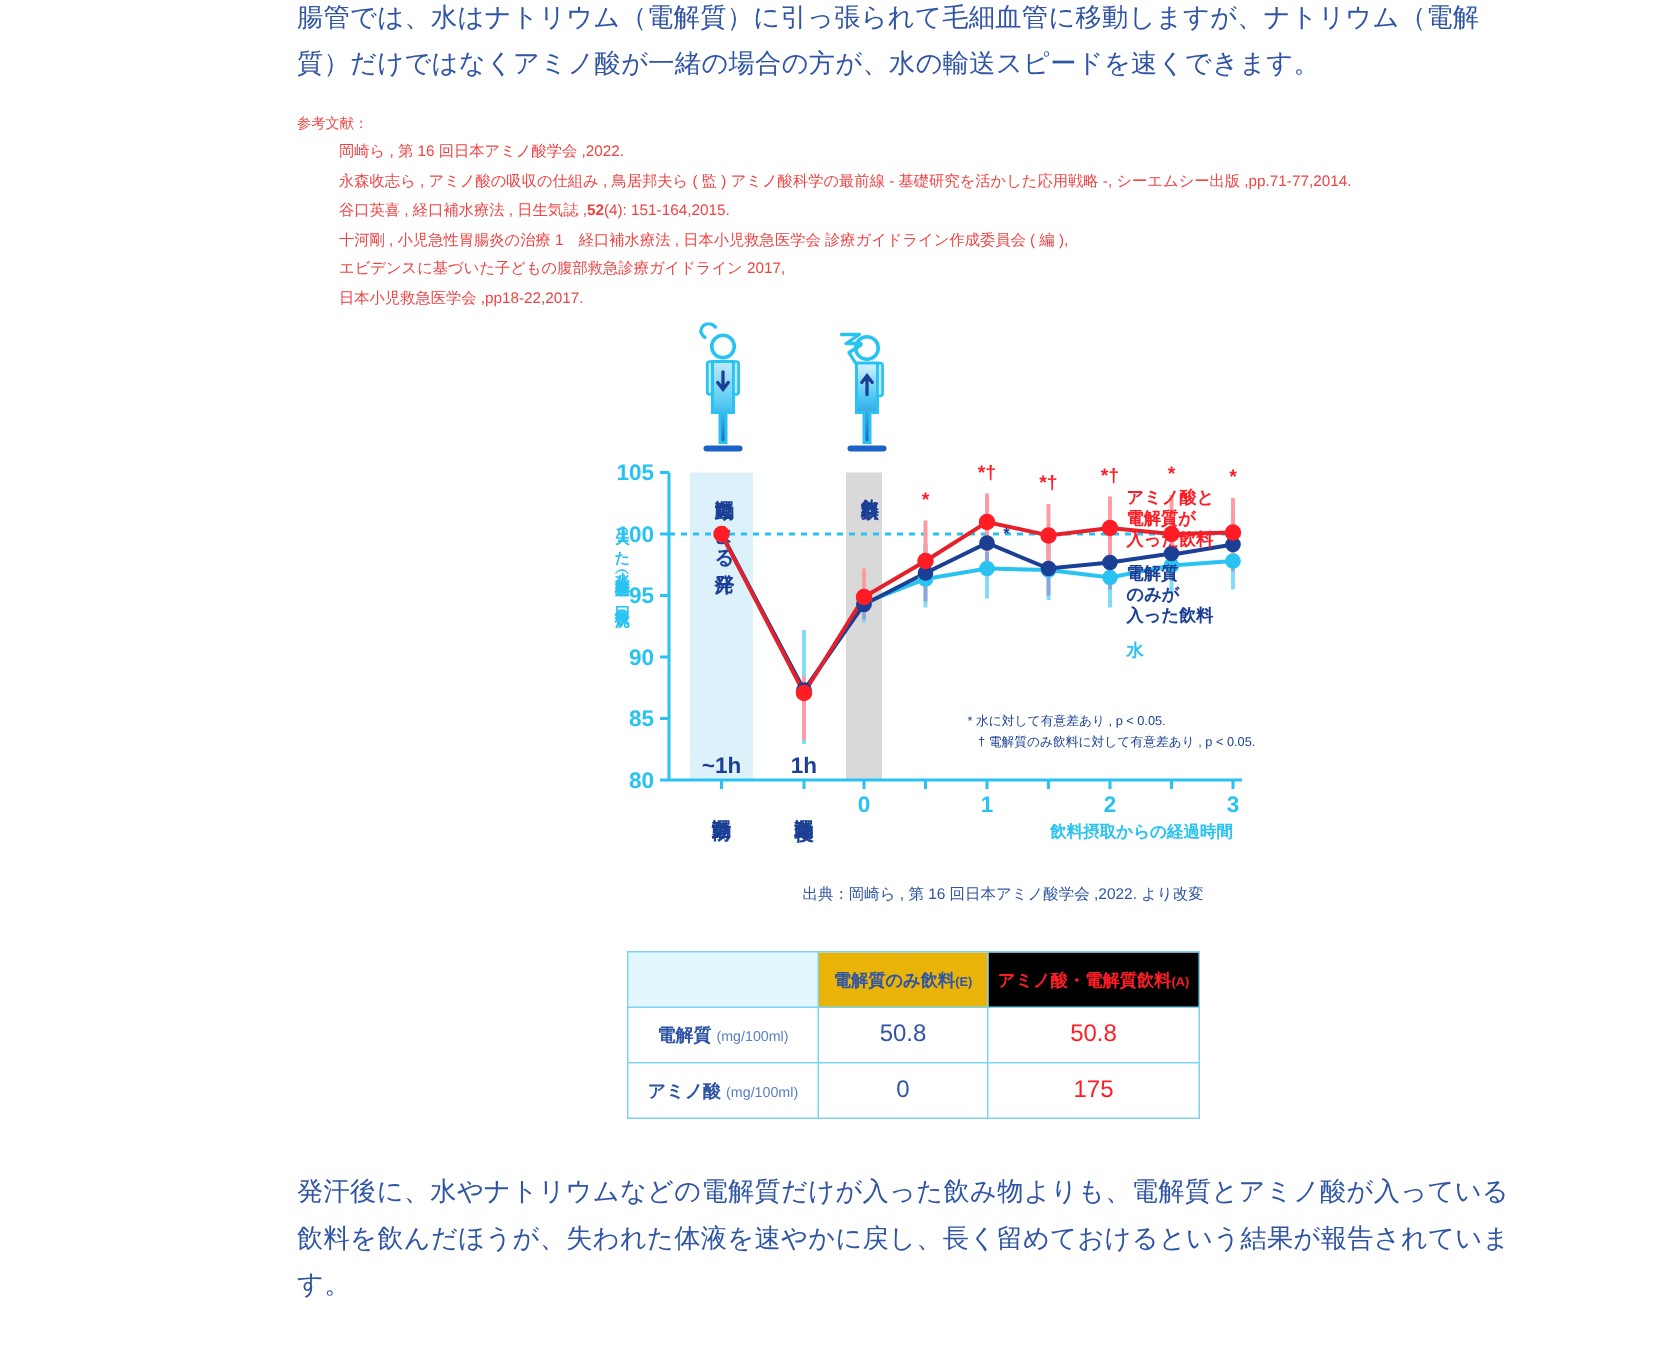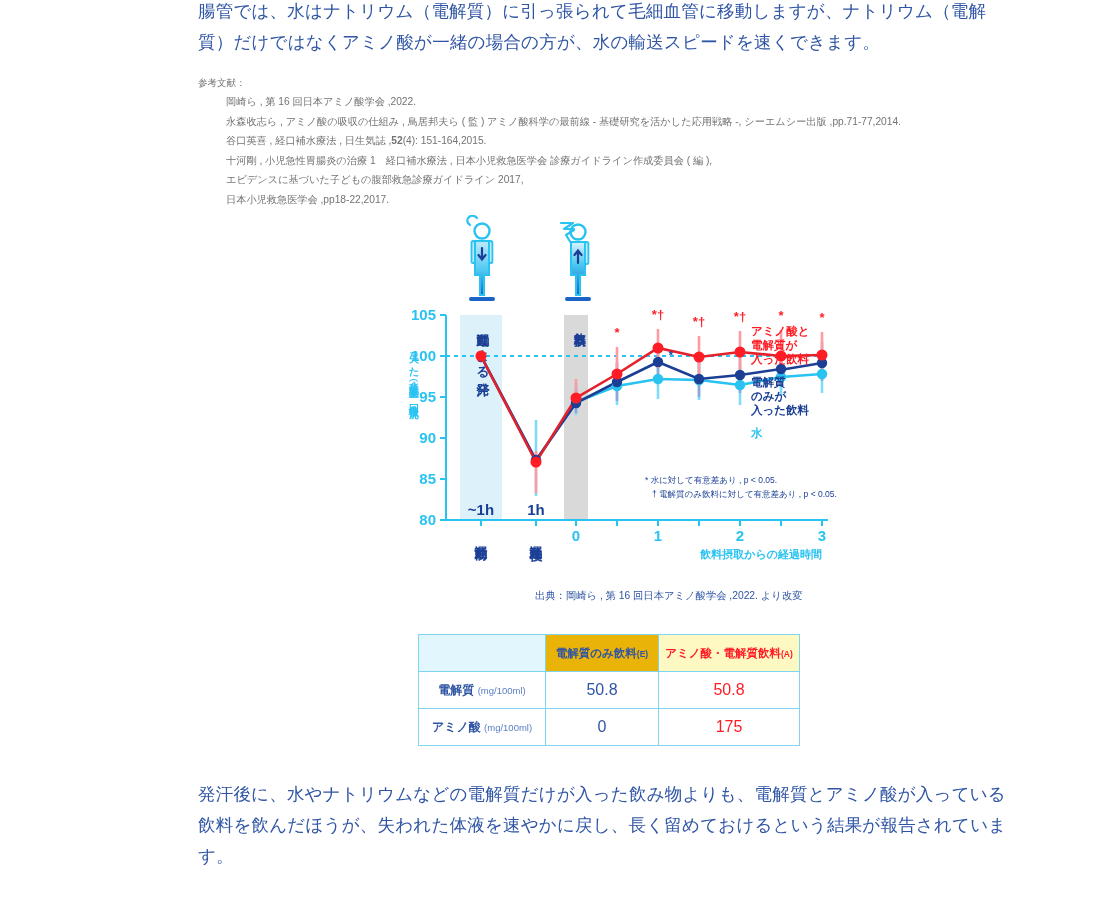--- a/index.html
+++ b/index.html
@@ -13,21 +13,21 @@
   
   .para{
     position:absolute;
     font-size:17.5px;line-height:31px;
     color:#2f55a4;font-weight:400;letter-spacing:.2px;
   }
   #intro-paragraph{left:150px;top:-4px;width:816px;}
   #closing-paragraph{left:150px;top:779px;width:820px;}
 
   
-  .refs{position:absolute;left:150px;top:73px;width:700px;color:#737373;}
+  .refs{position:absolute;left:150px;top:73px;width:700px;color:#ef4444;}
   .ref-head{font-size:9.5px;line-height:19px;}
   .ref-line{font-size:10.2px;line-height:19.5px;white-space:nowrap;padding-left:28px;}
   .ref-sub{padding-left:28px;}
   .ref-line b{font-weight:700;}
 
   
   .figure{position:absolute;left:0;top:215px;width:1120px;height:400px;}
   .chart-svg{position:absolute;left:340px;top:0;}
 
   
@@ -40,21 +40,21 @@
   .tbl-wrap{position:absolute;left:370px;top:634px;}
   table.spec{border-collapse:collapse;font-size:12.5px;}
   table.spec td,table.spec th{
     border:1px solid #7fd4f0;padding:0;text-align:center;vertical-align:middle;
   }
   .c0{width:126px;height:36px;}
   .c1{width:112px;height:36px;}
   .c2{width:140px;height:36px;}
   th.h0{background:#e1f6fd;}
   th.h1{background:#eab308;color:#2f55a4;font-weight:700;font-size:11.5px;}
-  th.h2{background:#fef9c3;color:#ff1d25;font-weight:700;font-size:11.5px;}
+  th.h2{background:#000000;color:#ff1d25;font-weight:700;font-size:11.5px;}
   th .sub{font-size:8.5px;font-weight:700;}
   td.rowlabel{
     text-align:left;padding-left:13px;color:#2f55a4;font-weight:700;font-size:12px;
     height:36px;
   }
   td.rowlabel .unit{font-weight:400;font-size:9.5px;color:#5a7fc4;}
   td.valE{color:#2f55a4;font-size:16px;font-weight:400;height:36px;}
   td.valA{color:#ff1d25;font-size:16px;font-weight:400;height:36px;}
 </style>
 </head>

